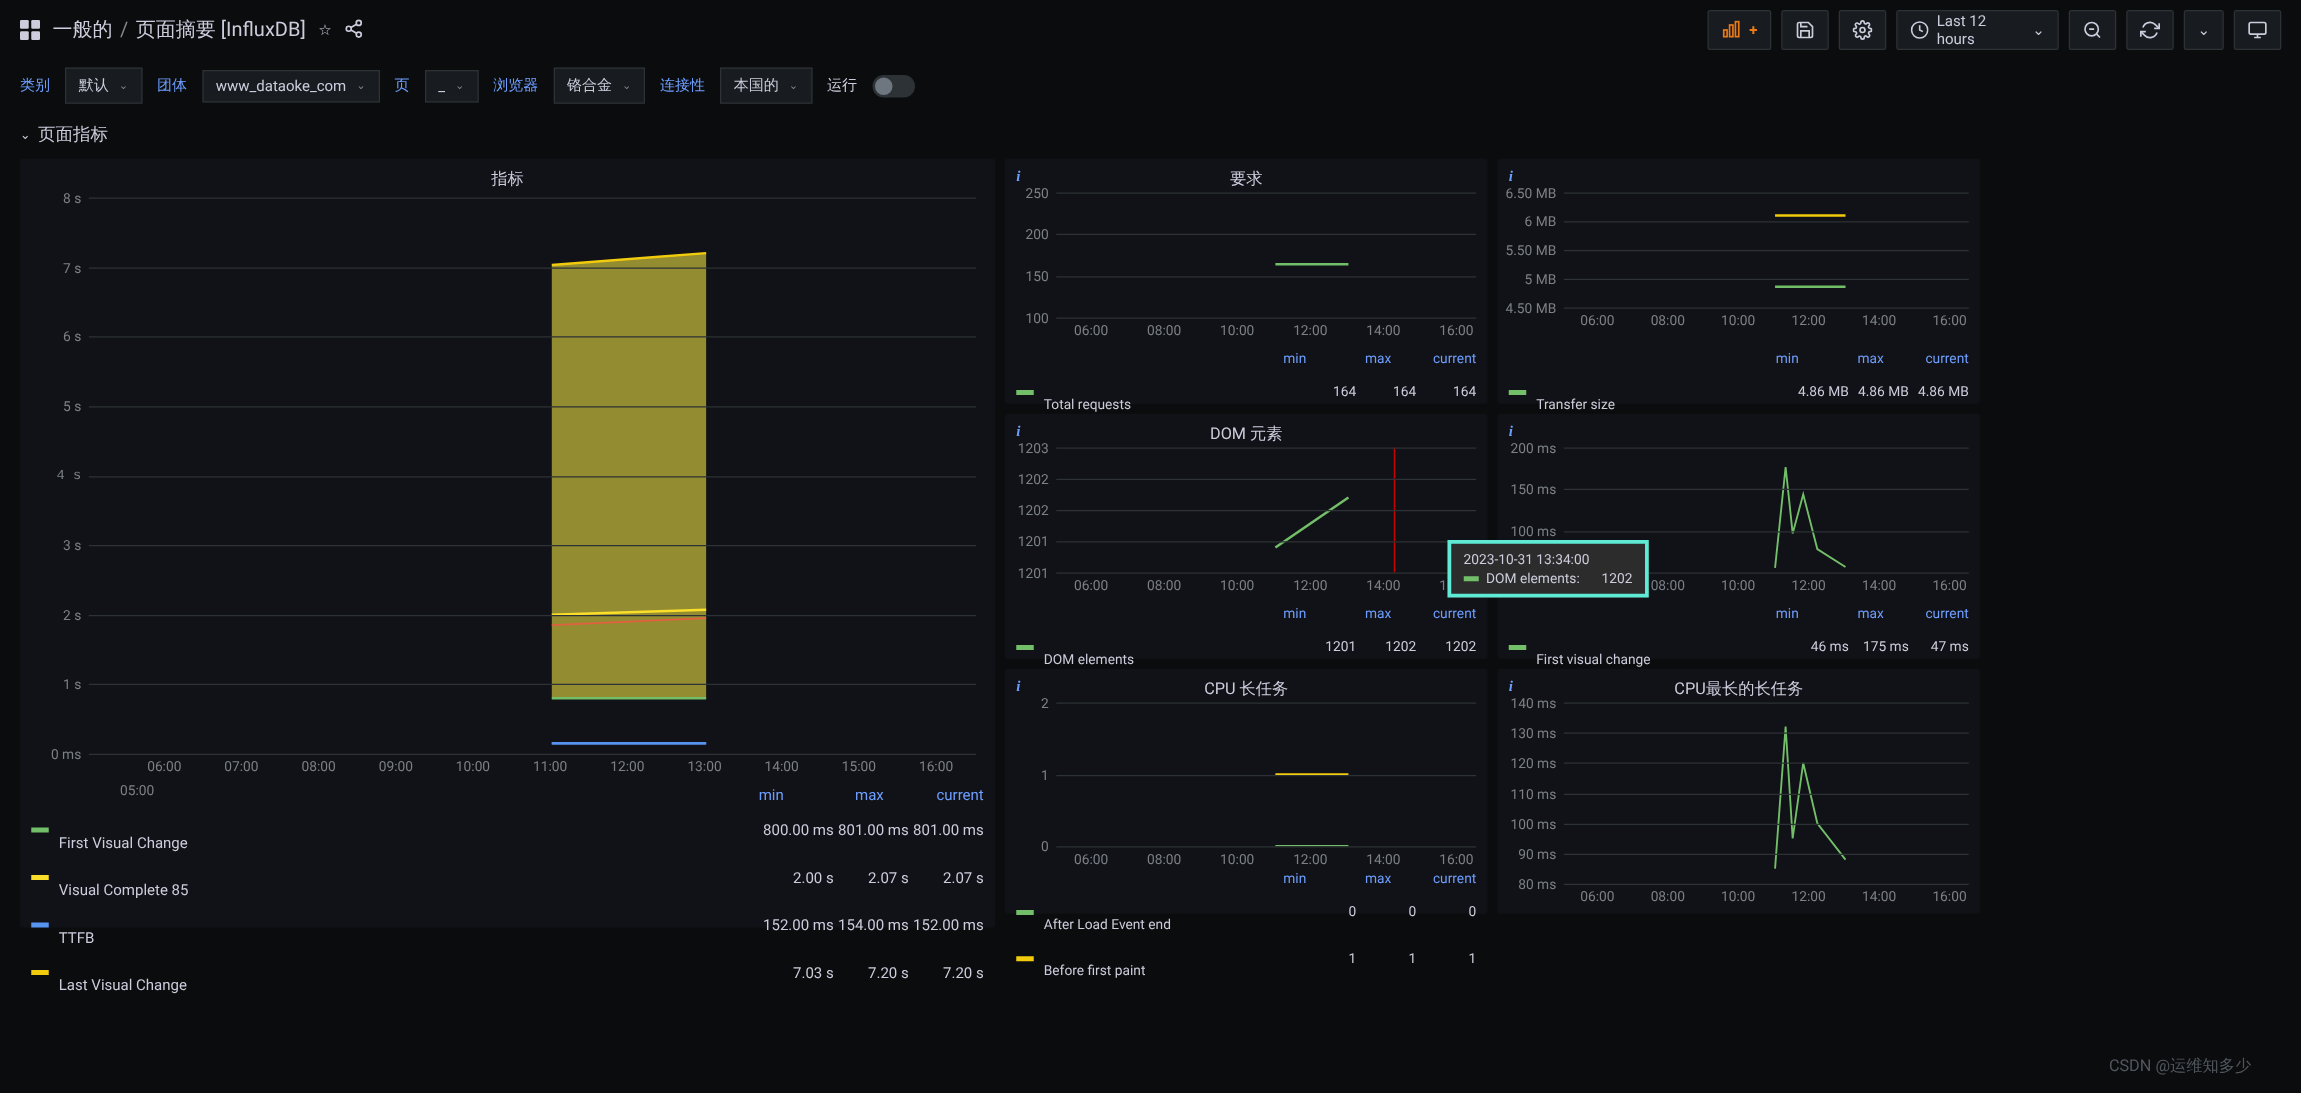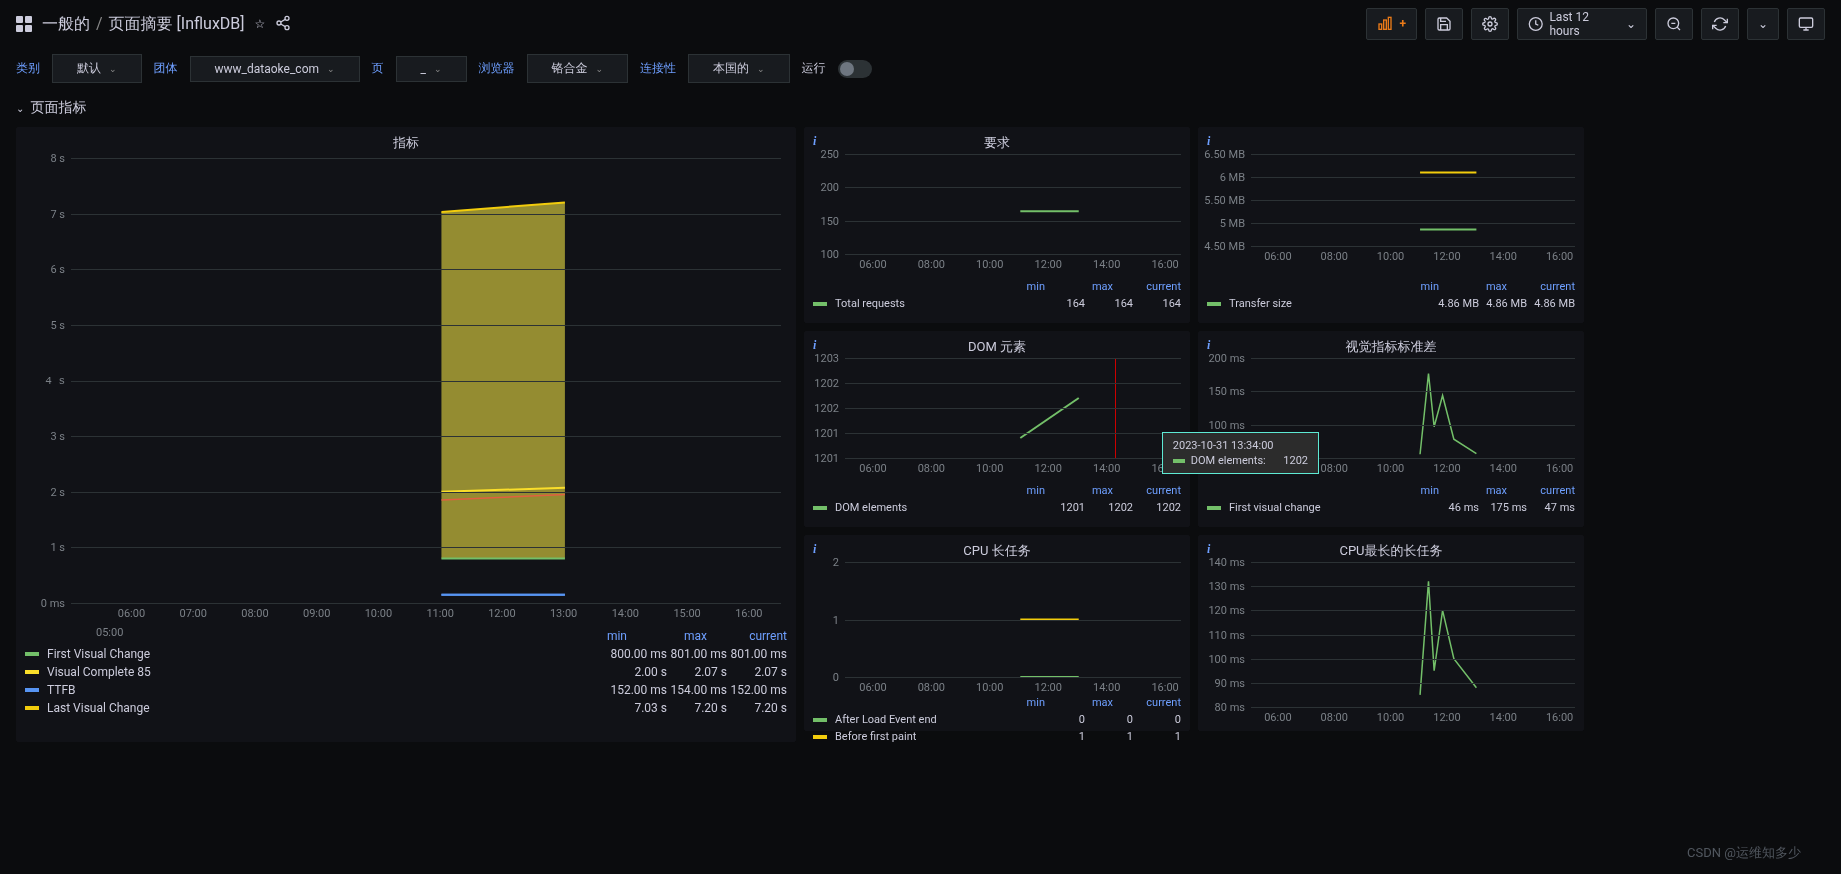--- a/index.html
+++ b/index.html
@@ -10,47 +10,47 @@
 .nav-icon span { background:#ccccdc; border-radius:1px; }
 .crumb { font-size:16px; color:#ccccdc; }
 .crumb .sep { margin:0 6px; color:#888; }
 .star,.share { cursor:pointer; color:#ccccdc; }
 .topbar-right { display:flex; align-items:center; gap:8px; }
 .tb-btn { background:#181b1f; border:1px solid #2c3235; height:32px; padding:0 10px; display:flex; align-items:center; gap:6px; color:#ccccdc; border-radius:2px; cursor:pointer; }
 .tb-btn.orange svg { stroke:#eb7b18; }
 .tb-btn svg { width:16px; height:16px; stroke:#ccccdc; fill:none; stroke-width:2; }
 .var-row { display:flex; align-items:center; gap:12px; padding:6px 16px 10px; flex-wrap:wrap; }
 .var-label { color:#6e9fff; }
-.var-select { background:#181b1f; border:1px solid #2c3235; padding:5px 24px; display:flex; align-items:center; gap:8px; cursor:pointer; color:#ccccdc; }
+.var-select { background:#181b1f; border:1px solid #2c3235; padding:5px 10px; display:flex; align-items:center; gap:8px; cursor:pointer; color:#ccccdc; }
 .var-select .caret { font-size:9px; color:#888; }
 .toggle { width:34px; height:18px; background:#2c3235; border-radius:9px; position:relative; }
 .toggle::after { content:''; position:absolute; width:14px; height:14px; background:#6e7680; border-radius:50%; top:2px; left:2px; }
 .row-title { padding:6px 16px; font-size:14px; display:flex; align-items:center; gap:6px; cursor:pointer; }
 .row-title .chev { font-size:10px; }
 .grid { padding:4px 16px; display:grid; grid-template-columns:780px 386px 386px; gap:8px; }
 .panel { background:#111217; border:1px solid #111217; border-radius:2px; position:relative; }
 .panel.large { height:615px; }
 .panel.small { height:196px; }
 .panel-title { text-align:center; padding:6px 0; font-size:13px; color:#ccccdc; }
 .info-i { position:absolute; top:6px; left:8px; color:#6e9fff; font-style:italic; font-weight:bold; font-family:serif; }
 .plot { position:absolute; }
 .axis-label { position:absolute; font-size:11px; color:#7b8087; }
 .gridline { position:absolute; background:#2c3235; }
 .gridline.h { height:1px; width:100%; }
 .legend-stats { position:absolute; bottom:0; left:0; right:0; padding:4px 8px; }
 .stats-header { display:flex; justify-content:flex-end; gap:20px; color:#6e9fff; padding:2px 0; }
 .stats-header span { width:60px; text-align:right; }
 .legend-row { display:flex; align-items:center; padding:2px 0; }
 .legend-swatch { width:14px; height:4px; margin-right:8px; }
-.legend-name { flex:1; }
+.legend-name { flex:1;margin-top:20px; }
 .legend-val { width:60px; text-align:right; }
 .col2,.col3 { display:flex; flex-direction:column; gap:8px; }
 .small .legend-stats { font-size:11px; }
 .small .stats-header span,.small .legend-val { width:48px; }
-.tooltip { position:absolute; background:#2c2c2c; border:1px solid #5eead4; padding:6px 10px; font-size:11px; z-index:10; white-space:nowrap; }
+.tooltip { position:absolute; background:#2c2c2c; border:3px solid #5eead4; padding:6px 10px; font-size:11px; z-index:10; white-space:nowrap; }
 .watermark { position:absolute; right:40px; bottom:12px; color:#6e7680; font-size:13px; opacity:.7; }
 svg.chart { position:absolute; top:0; left:0; }
 </style>
 </head>
 <body>
 
 <div class="topbar">
   <div class="topbar-left">
     <div class="nav-icon">
         <span></span>
@@ -433,21 +433,20 @@
               <span class="legend-name">Transfer size</span>
               <span class="legend-val">4.86 MB</span>
               <span class="legend-val">4.86 MB</span>
               <span class="legend-val">4.86 MB</span>
             </div>
           </div>
       </div>
     </div>
     <div class="panel small">
       <span class="info-i">i</span>
-      <div class="panel-title">视觉指标标准差</div>
       <div class="plot" style="left:52px;top:26px;width:324px;height:100px">
           <svg class="chart" width="324" height="100">
             <path d="M169.04347826086956,96.25 L177.49565217391307,15.625 L183.1304347826087,68.75 L191.58260869565217,37.5 L202.85217391304346,81.25 L225.3913043478261,95.625" stroke="#73bf69" stroke-width="1.5" fill="none"></path>
           </svg>
         </div>
       <div id="visstd-yaxis">
           <div class="axis-label" style="right: 338px; top: 120px; left: 4px; text-align: right;">50 ms</div>
           <div class="gridline h" style="left: 52px; top: 126px; width: 324px;"></div>
           <div class="axis-label" style="right: 338px; top: 86.6667px; left: 4px; text-align: right;">100 ms</div>
           <div class="gridline h" style="left: 52px; top: 92.6667px; width: 324px;"></div>

